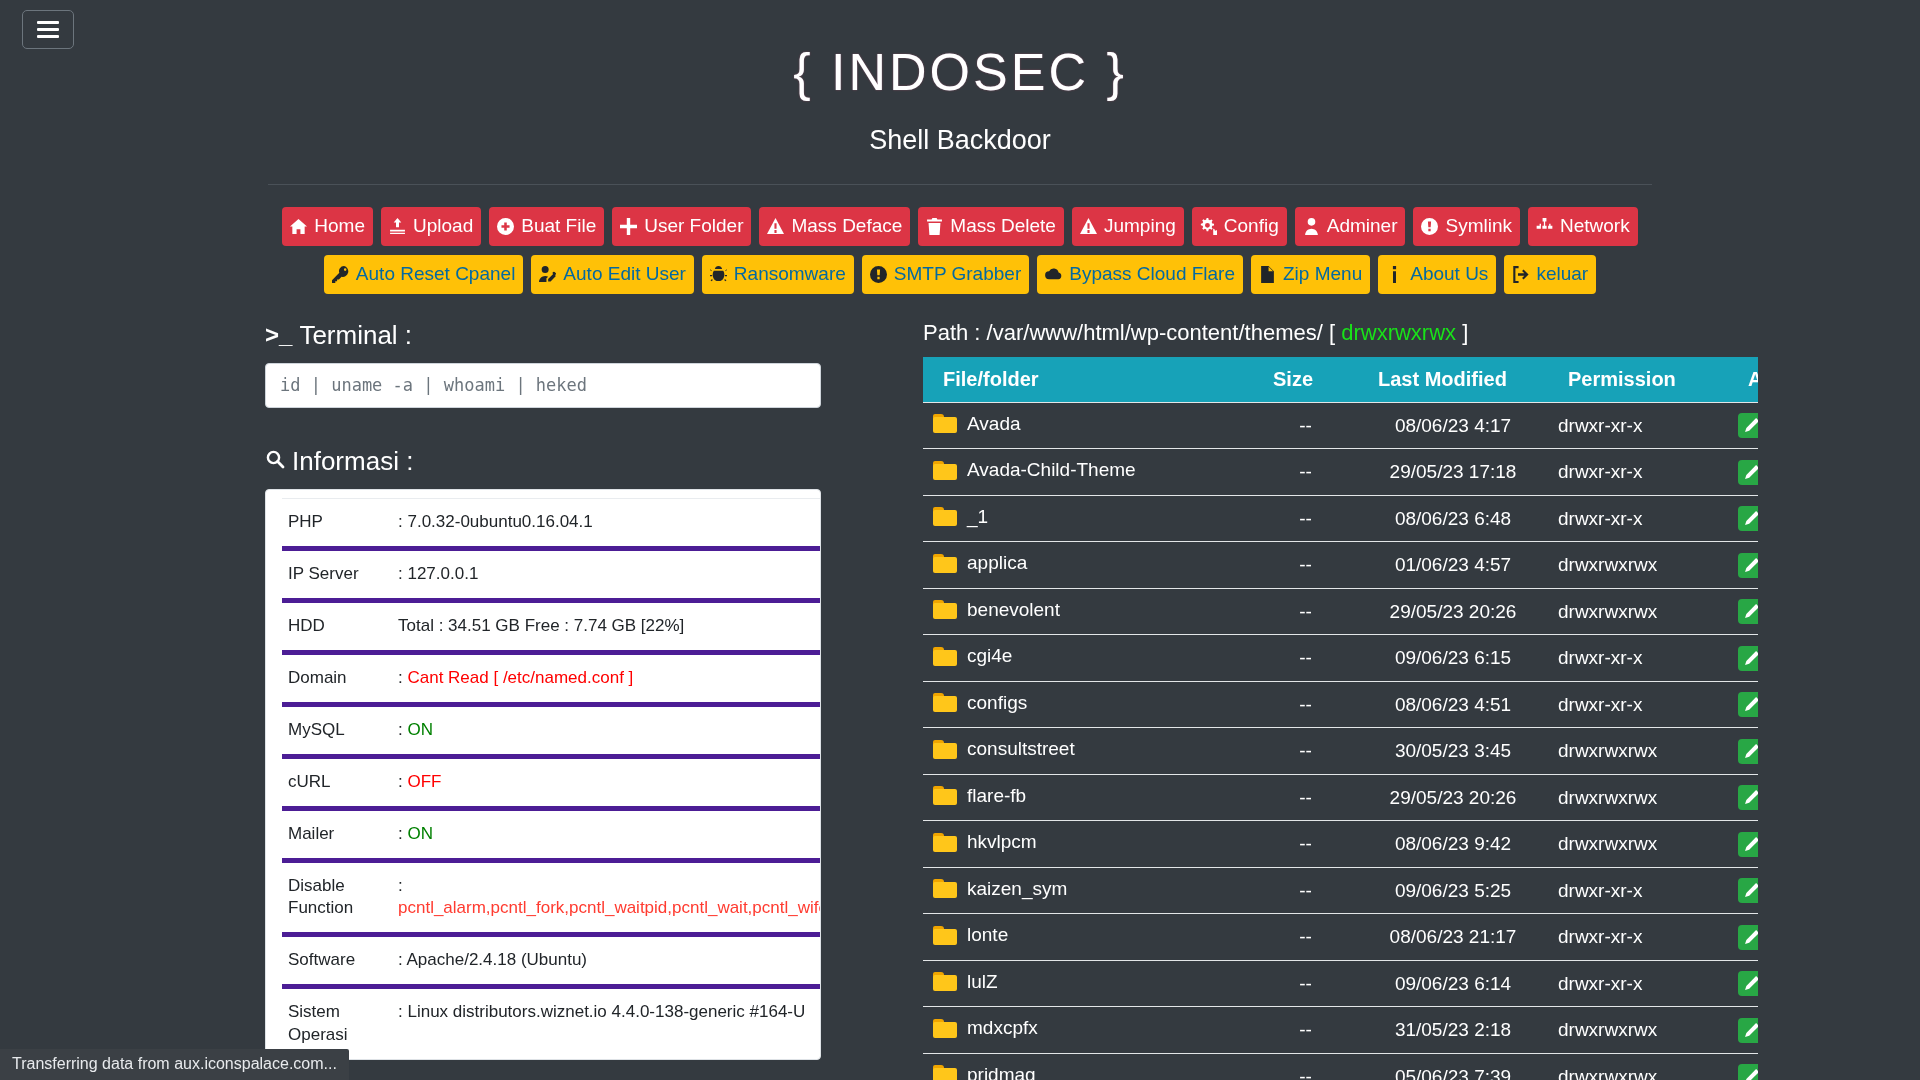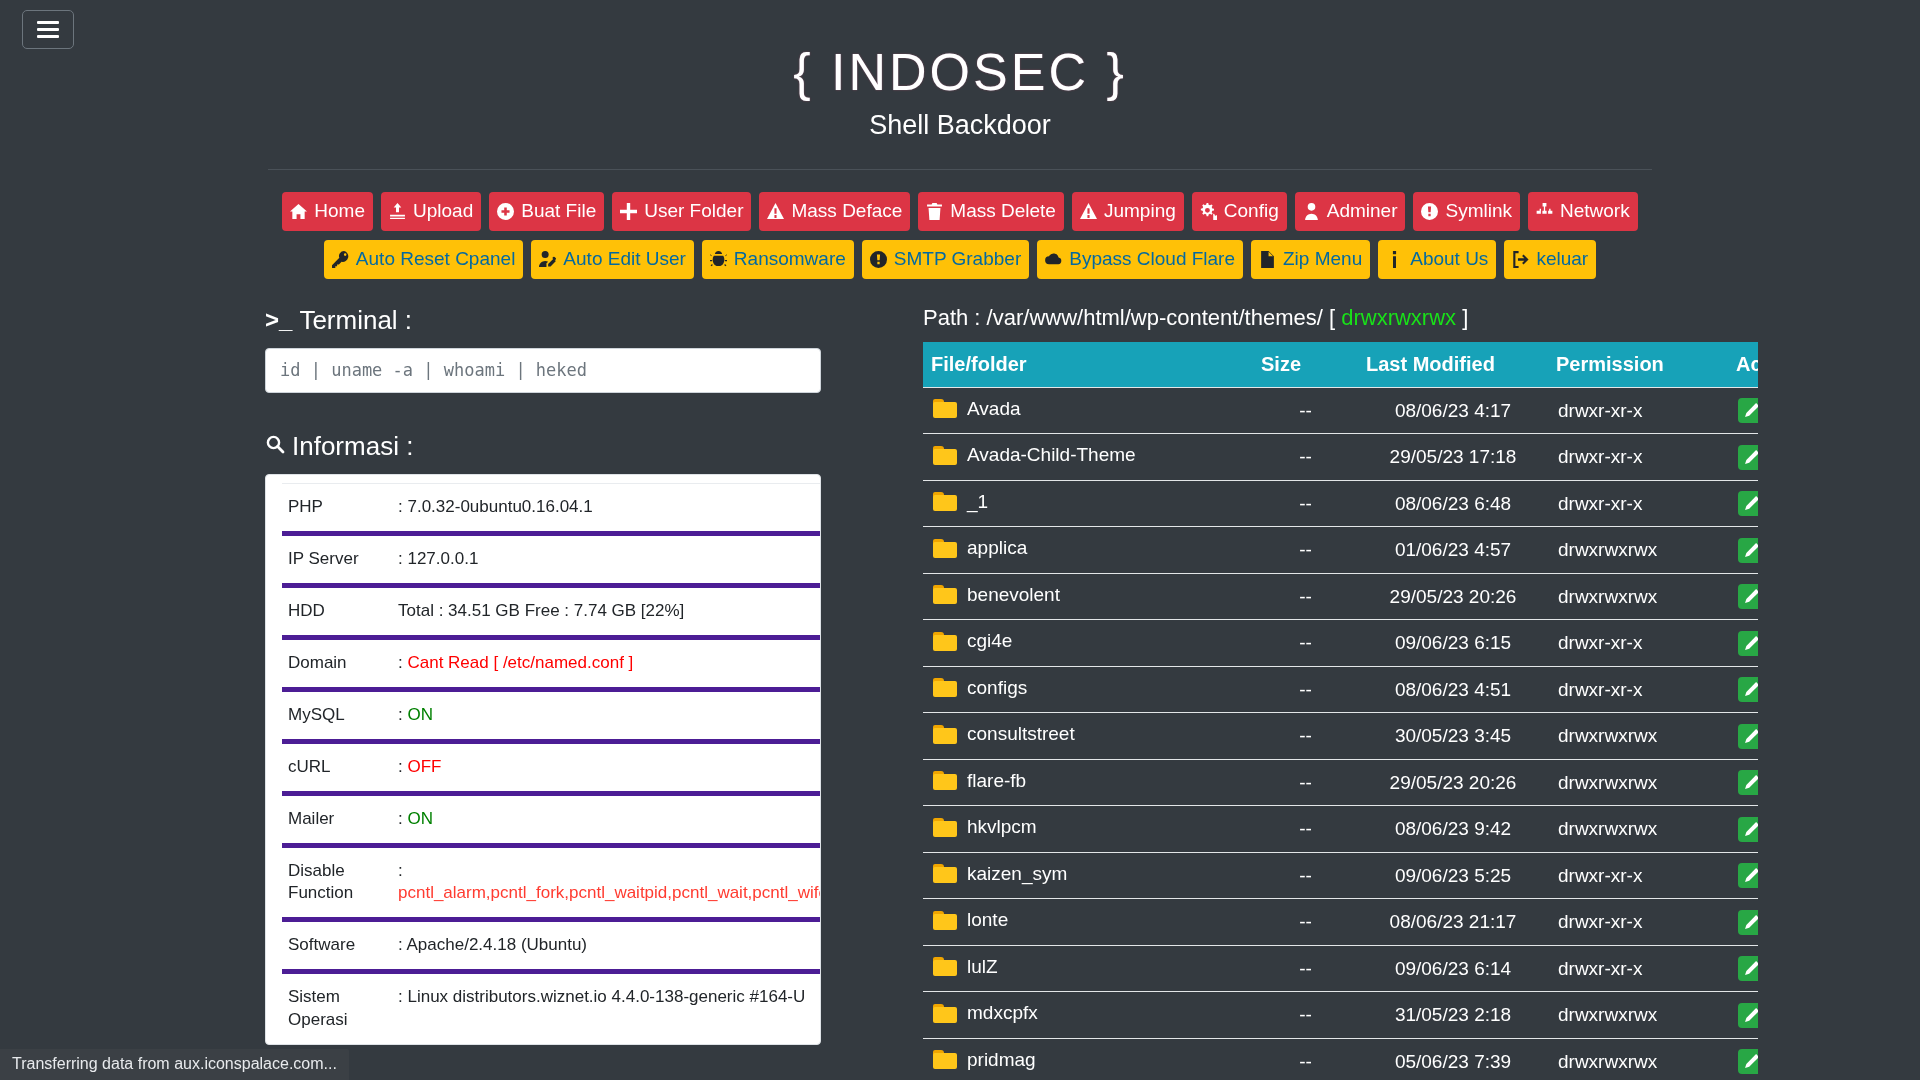--- a/index.html
+++ b/index.html
@@ -35,21 +35,21 @@
     color: #fff;
     font-size: 52px;
     font-weight: 400;
     letter-spacing: 3px;
     line-height: 1.1;
     text-shadow: 0 0 2px rgba(255,80,80,.35), 0 0 1px rgba(90,160,255,.35);
   }
   .tagline {
     color: #fff;
     font-size: 27px;
-    margin-top: 9px;
+    margin-top: 24px;
     font-weight: 400;
   }
   .hr {
     border-top: 1px solid #4a5158;
     margin: 28px 268px 0 268px;
   }
 
   
   .btnrow {
     display: flex; justify-content: center; align-items: flex-start;
@@ -153,21 +153,21 @@
     width: 900px;
     border-collapse: collapse;
     table-layout: fixed;
   }
   table.files thead th {
     background: #17a2b8;
     color: #fff;
     font-size: 20px;
     font-weight: 700;
     text-align: left;
-    padding: 11px 8px;
+    padding: 11px 20px;
     white-space: nowrap;
   }
   table.files tbody td {
     border-top: 1px solid #e3e6e8;
     padding: 10px 10px;
     font-size: 19px;
     color: #fff;
     white-space: nowrap;
     vertical-align: middle;
   }

